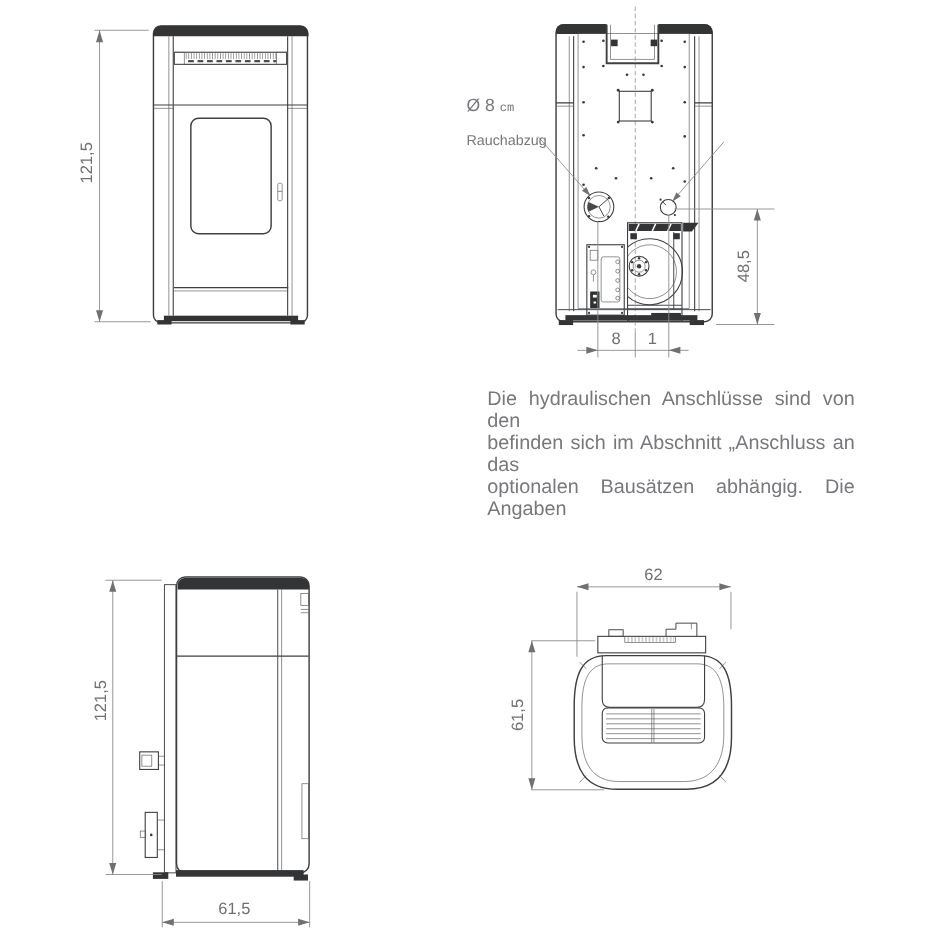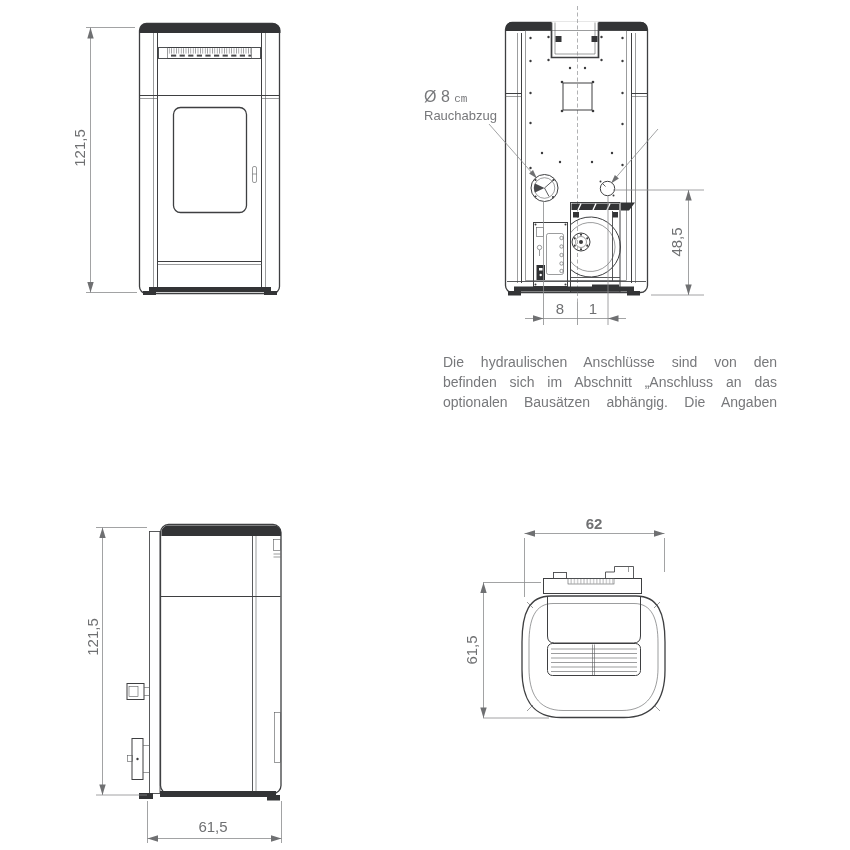--- a/index.html
+++ b/index.html
@@ -14,23 +14,23 @@
   .dimln{stroke:#8a8b8d;stroke-width:.8;fill:none;}
   .arr{fill:#6f7072;stroke:none;}
   .dot{fill:#3a3a3c;stroke:none;}
   .dashc{stroke:#8f9094;stroke-width:.7;fill:none;stroke-dasharray:4 2.5;}
   .dim{position:absolute;color:#6f7072;font-size:15px;white-space:nowrap;}
   .ctr{transform:translate(-50%,-50%);}
   .rot{transform:translate(-50%,-50%) rotate(-90deg);}
   .ann{position:absolute;color:#77787b;white-space:nowrap;line-height:1.25;}
   .ann-size{font-size:16px;}
   .ann-unit{font-size:11px;font-family:Liberation Mono, monospace;}
-  .ann-name{font-size:13px;margin-top:1px;text-align:right;}
+  .ann-name{font-size:13px;margin-top:13px;text-align:right;}
   .note{position:absolute;left:443px;top:352px;width:334px;color:#77787b;
-        font-size:14px;line-height:20px;}
+        font-size:18px;line-height:20px;}
   .note-line{text-align:justify;text-align-last:justify;}
   .note-line.last{text-align-last:left;}
 </style>
 </head>
 <body>
 
 <div class="canvas">
 
 <svg width="850" height="850" viewBox="0 0 850 850">
   <defs>
@@ -319,16 +319,16 @@
 
 <div class="note">
   <div class="note-line">Die hydraulischen Anschlüsse sind von den</div>
   <div class="note-line">befinden sich im Abschnitt „Anschluss an das</div>
   <div class="note-line">optionalen Bausätzen abhängig. Die Angaben</div>
 </div>
 
 <div class="dim rot" style="left:92px;top:637px;">121,5</div>
 <div class="dim ctr" style="left:213px;top:826px;">61,5</div>
 
-<div class="dim ctr" style="left:594px;top:523px;font-weight:bold;">62</div>
+<div class="dim ctr" style="left:594px;top:523px;">62</div>
 <div class="dim rot" style="left:471px;top:650px;">61,5</div>
 
 </div>
 
 </body></html>

